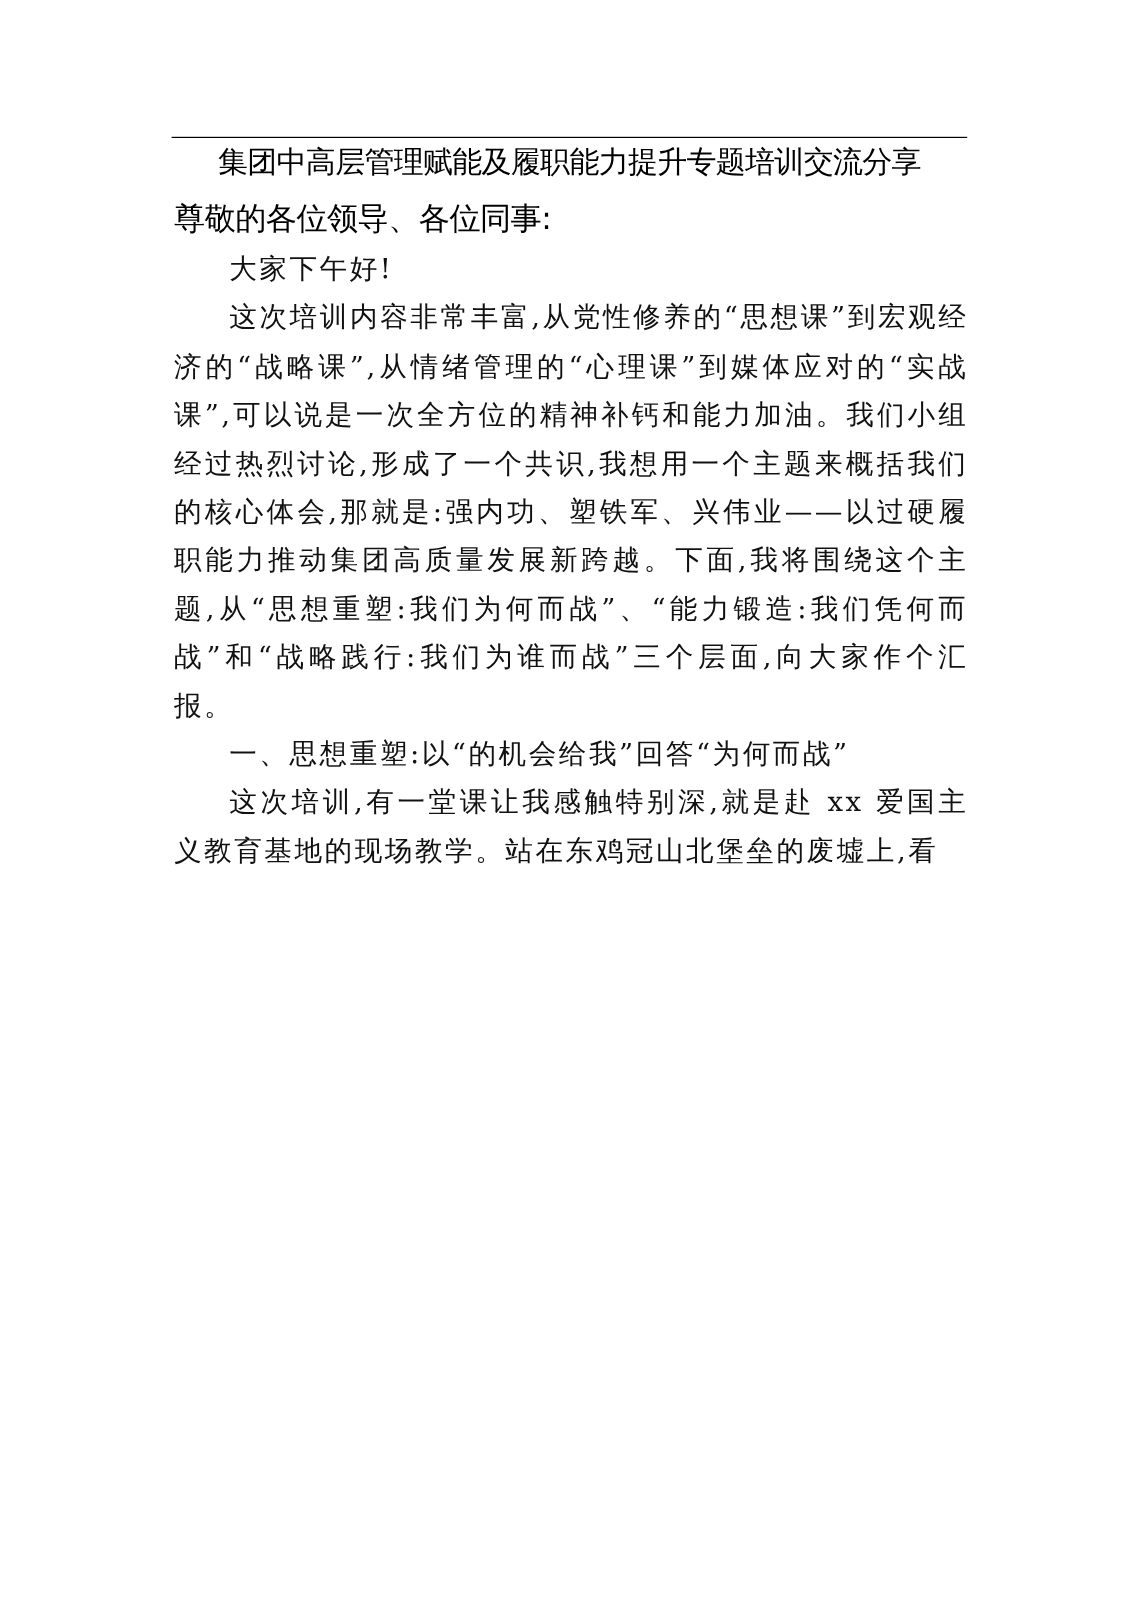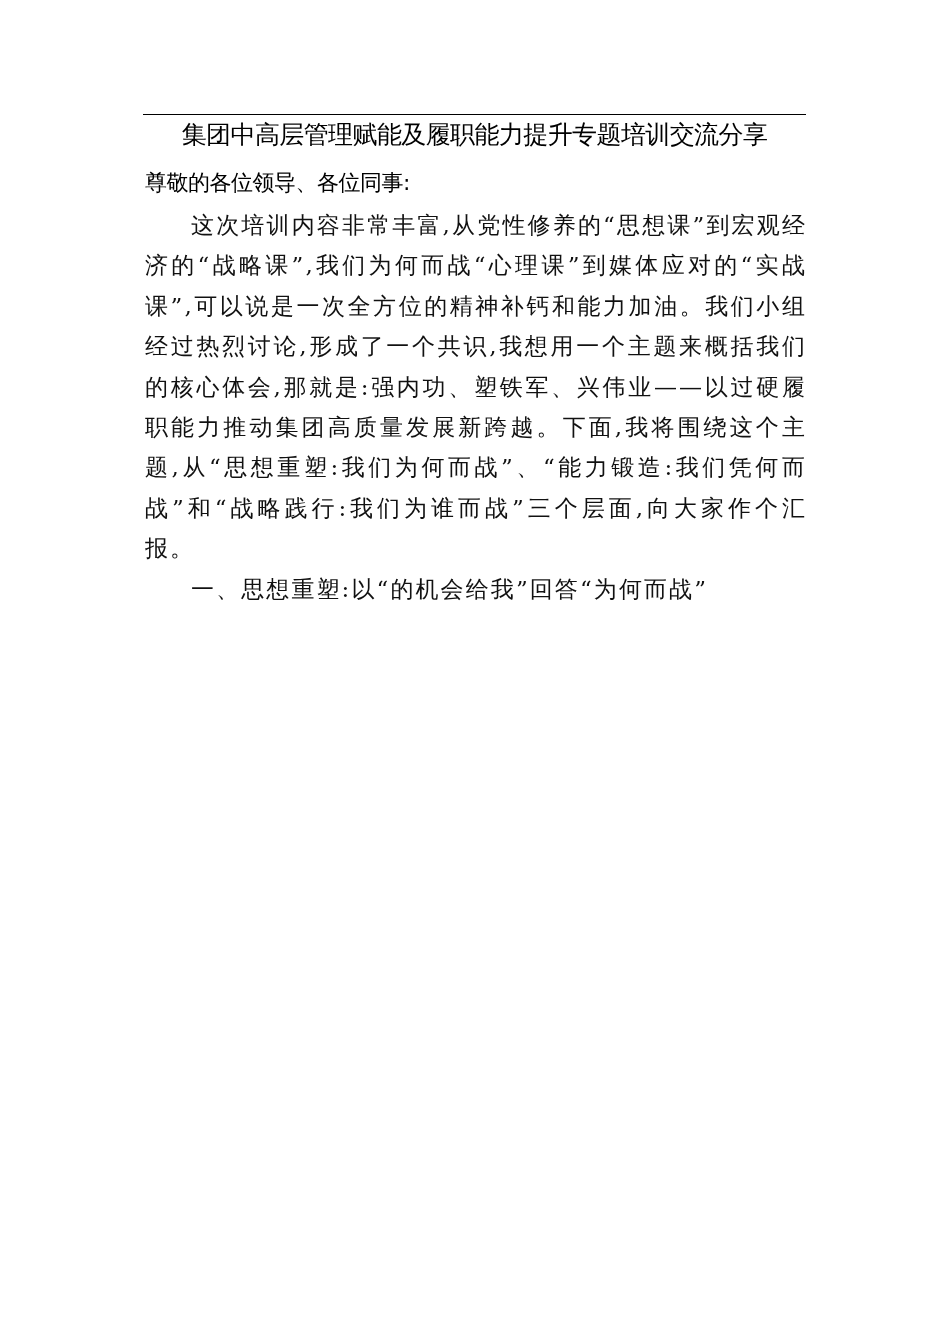--- a/index.html
+++ b/index.html
@@ -6,33 +6,35 @@
   body { width: 950px; height: 1344px; position: relative; overflow: hidden; }
   .page { position: absolute; left: 0; top: 0; width: 876px; height: 1344px; background: #fff; }
   .rule { position: absolute; left: 143px; top: 114px; width: 663px; height: 0; border-top: 1.5px solid #000; }
   .title {
     position: absolute; left: 143px; top: 118px; width: 663px; text-align: center;
     font-family: "DejaVu Sans", sans-serif; font-size: 25px; line-height: 34px; color: #000;
     letter-spacing: -0.6px; white-space: nowrap;
   }
   .salutation {
     position: absolute; left: 145px; top: 166px; width: 660px;
-    font-family: "DejaVu Sans", sans-serif; font-size: 22px; line-height: 34px; color: #000;
+    font-family: "DejaVu Sans", sans-serif; font-size: 26px; line-height: 34px; color: #000;
     letter-spacing: -0.5px;
   }
   .body {
     position: absolute; left: 145px; top: 205px; width: 662px;
     font-family: "DejaVu Serif", serif; font-size: 23px; line-height: 40.4px; color: #111;
   }
   .body p { margin: 0; text-indent: 2em; text-align: justify; text-align-last: left; letter-spacing: 2.1px; }
 </style>
 </head>
 <body>
 
 <div class="page">
   <div class="rule"></div>
   <div class="title">集团中高层管理赋能及履职能力提升专题培训交流分享</div>
   <div class="salutation">尊敬的各位领导、各位同事:</div>
   <div class="body">
-    <p>这次培训内容非常丰富,从党性修养的“思想课”到宏观经济的“战略课”,我们为何而战“心理课”到媒体应对的“实战课”,可以说是一次全方位的精神补钙和能力加油。我们小组经过热烈讨论,形成了一个共识,我想用一个主题来概括我们的核心体会,那就是:强内功、塑铁军、兴伟业——以过硬履职能力推动集团高质量发展新跨越。下面,我将围绕这个主题,从“思想重塑:我们为何而战”、“能力锻造:我们凭何而战”和“战略践行:我们为谁而战”三个层面,向大家作个汇报。</p>
+    <p>大家下午好!</p>
+    <p>这次培训内容非常丰富,从党性修养的“思想课”到宏观经济的“战略课”,从情绪管理的“心理课”到媒体应对的“实战课”,可以说是一次全方位的精神补钙和能力加油。我们小组经过热烈讨论,形成了一个共识,我想用一个主题来概括我们的核心体会,那就是:强内功、塑铁军、兴伟业——以过硬履职能力推动集团高质量发展新跨越。下面,我将围绕这个主题,从“思想重塑:我们为何而战”、“能力锻造:我们凭何而战”和“战略践行:我们为谁而战”三个层面,向大家作个汇报。</p>
     <p>一、思想重塑:以“的机会给我”回答“为何而战”</p>
+    <p>这次培训,有一堂课让我感触特别深,就是赴 xx 爱国主义教育基地的现场教学。站在东鸡冠山北堡垒的废墟上,看</p>
   </div>
 </div>
 
 </body></html>

